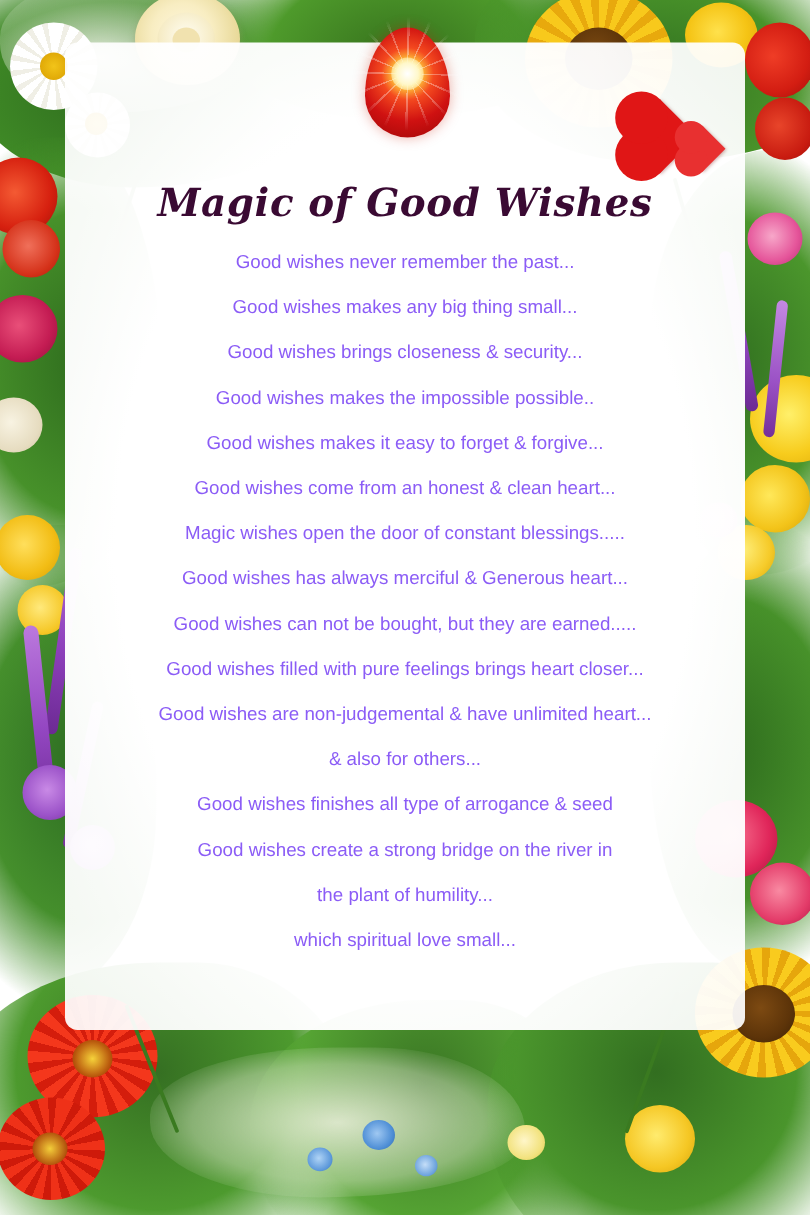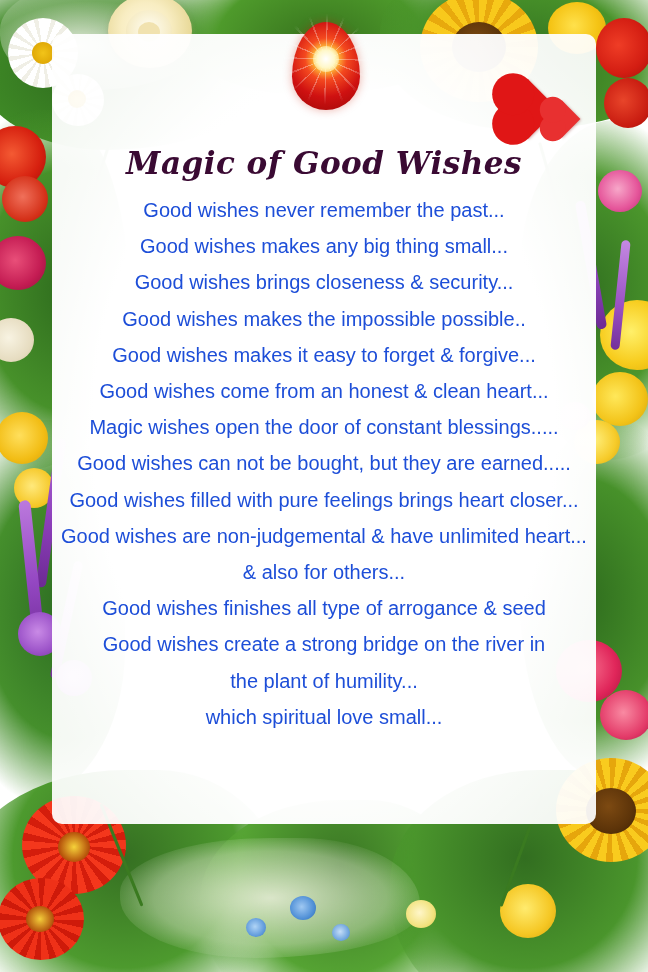--- a/index.html
+++ b/index.html
@@ -75,22 +75,22 @@
 
   .lines {
     position: absolute;
     left: 24px;
     top: 192px;
     width: 600px;
     text-align: center;
   }
   .line {
     font-family: "Liberation Sans", sans-serif;
-    font-size: 20px;
-    color: #1d4ed8;
+    font-size: 15px;
+    color: #8b5cf6;
     line-height: 36.2px;
     white-space: nowrap;
   }
 
   
   .egg-emblem {
     position: absolute;
     left: 292px;
     top: 22px;
     width: 68px;
@@ -320,20 +320,21 @@
     <div class="title">Magic of  Good Wishes</div>
 
     <div class="lines">
       <div class="line">Good wishes never remember the past...</div>
       <div class="line">Good wishes makes any big thing small...</div>
       <div class="line">Good wishes brings closeness &amp; security...</div>
       <div class="line">Good wishes makes the impossible possible..</div>
       <div class="line">Good wishes makes it easy to forget &amp; forgive...</div>
       <div class="line">Good wishes come from an honest &amp; clean heart...</div>
       <div class="line">Magic wishes open the door of constant blessings.....</div>
+      <div class="line">Good wishes has always merciful &amp; Generous heart...</div>
       <div class="line">Good wishes can not be bought, but they are earned.....</div>
       <div class="line">Good wishes filled with pure feelings brings heart closer...</div>
       <div class="line">Good wishes are non-judgemental &amp; have unlimited heart...</div>
       <div class="line">&amp; also for others...</div>
       <div class="line">Good wishes finishes all type of arrogance &amp; seed</div>
       <div class="line">Good wishes create a strong bridge on the river in</div>
       <div class="line">the plant of humility...</div>
       <div class="line">which spiritual love small...</div>
     </div>
   </div>

